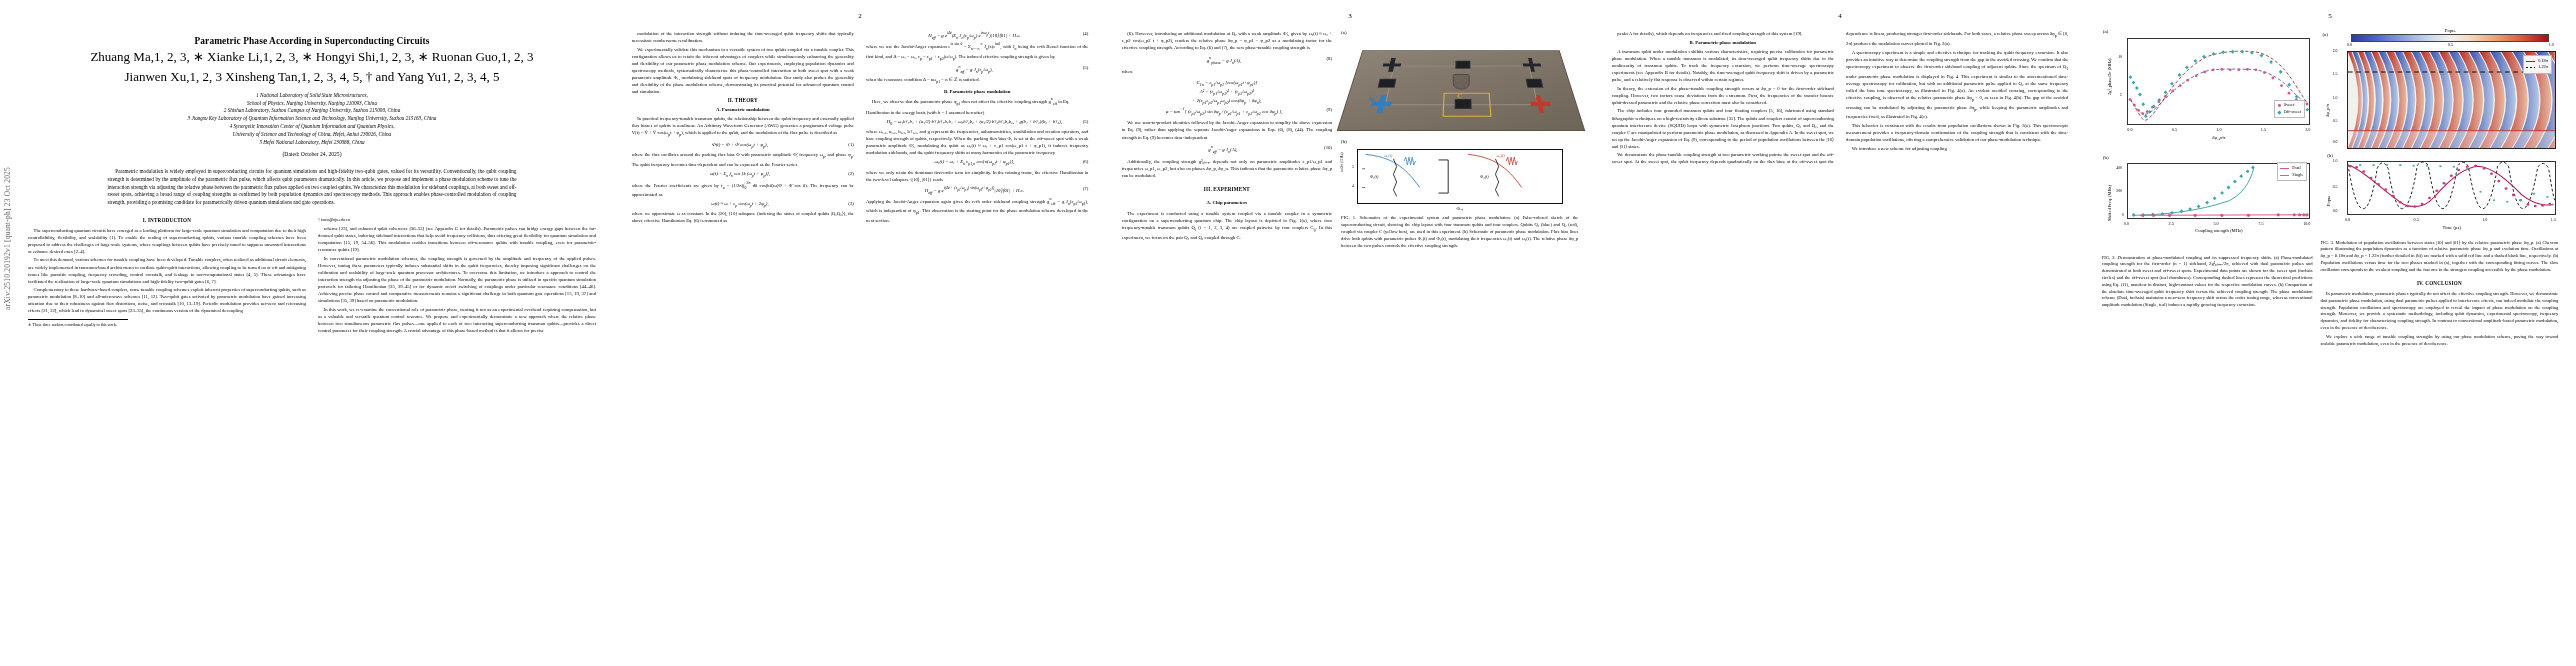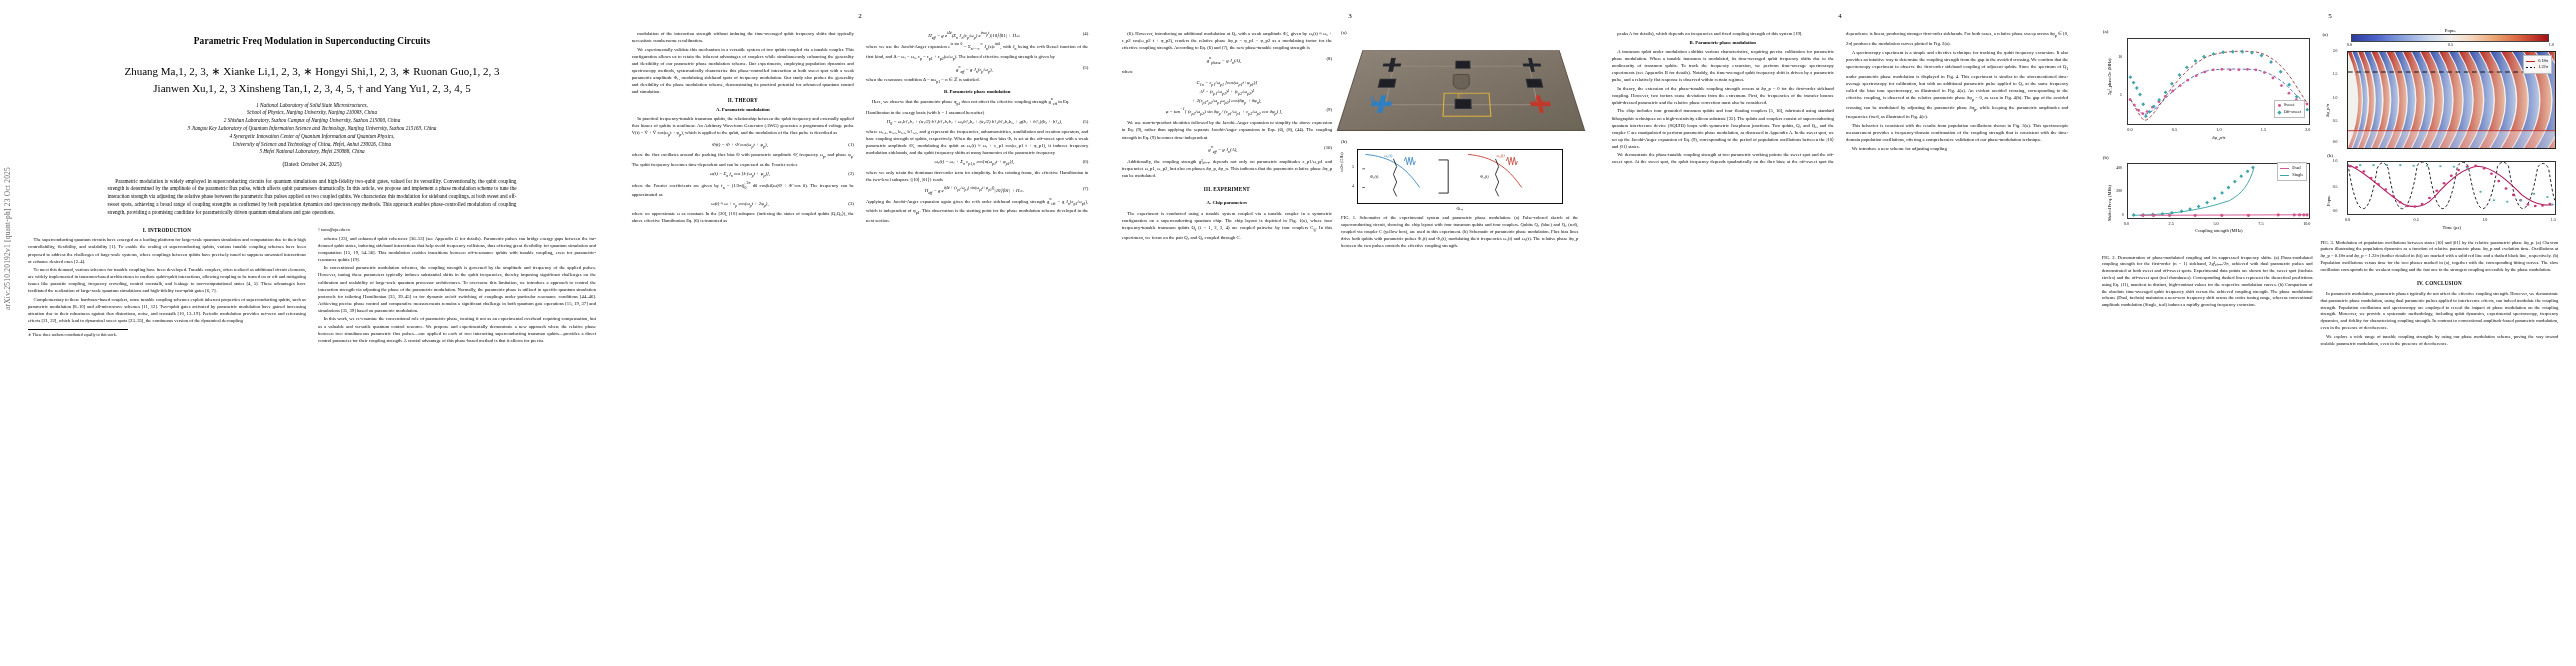--- a/index.html
+++ b/index.html
@@ -18,21 +18,21 @@
     position:absolute;left:3.3px;top:167px;
     transform-origin:left top;transform:rotate(-90deg) translate(-100%,0);
     white-space:nowrap;font-size:7.5px;color:#6e6e6e;letter-spacing:0.2px;
     font-family:"Liberation Serif",serif;
   }
   .stamp-wrap{position:absolute;left:0;top:0;width:25.6px;height:667px;}
 
   .pagenum{position:absolute;top:12.2px;left:50%;transform:translateX(-50%);font-size:7px;}
 
   .title{text-align:center;font-weight:bold;font-size:9.4px;margin:20px 0 0 0;letter-spacing:0.1px;}
-  .authors{text-align:center;font-size:11px;line-height:1.55;margin-top:17px;}
+  .authors{text-align:center;font-size:13px;line-height:1.55;margin-top:1px;}
   .affil{text-align:center;font-size:5.2px;font-style:italic;line-height:1.5;margin-top:5px;}
   .dated{text-align:center;font-size:5.6px;margin-top:3.9px;font-style:normal;}
 
   .abstract{margin:9px auto 0 auto;width:72%;font-size:5.2px;line-height:1.52;text-align:justify;}
   .abstract p{margin:0;text-indent:7.8px;}
 
   .twocol{column-count:2;column-gap:12.2px;margin-top:10px;font-size:4.7px;line-height:1.5;text-align:justify;}
   .twocol p{margin:0 0 1.7px 0;text-indent:5.6px;}
   .twocol p.nf{text-indent:0;}
   .sec{font-weight:bold;text-align:center;font-size:5.1px;margin:7.2px 0 4.4px 0;text-indent:0 !important;letter-spacing:0.2px;}
@@ -90,21 +90,21 @@
 </head>
 <body>
 
 <div class="spread">
 
   <div class="page p1">
     <div class="stamp-wrap">
       <div class="arxiv-stamp">arXiv:2510.20192v1  [quant-ph]  23 Oct 2025</div>
     </div>
 
-    <div class="title">Parametric Freq Modulation in Superconducting Circuits</div>
+    <div class="title">Parametric Phase According in Superconducting Circuits</div>
 
     <div class="authors">
       <div>Zhuang Ma,1, 2, 3, ∗ Xianke Li,1, 2, 3, ∗ Hongyi Shi,1, 2, 3, ∗ Ruonan Guo,1, 2, 3</div>
       <div>Jianwen Xu,1, 2, 3 Xinsheng Tan,1, 2, 3, 4, 5, † and Yang Yu1, 2, 3, 4, 5</div>
     </div>
 
     <div class="affil">
       <div>1 National Laboratory of Solid State Microstructures,</div>
       <div>School of Physics, Nanjing University, Nanjing 210093, China</div>
       <div>2 Shishan Laboratory, Suzhou Campus of Nanjing University, Suzhou 215000, China</div>

